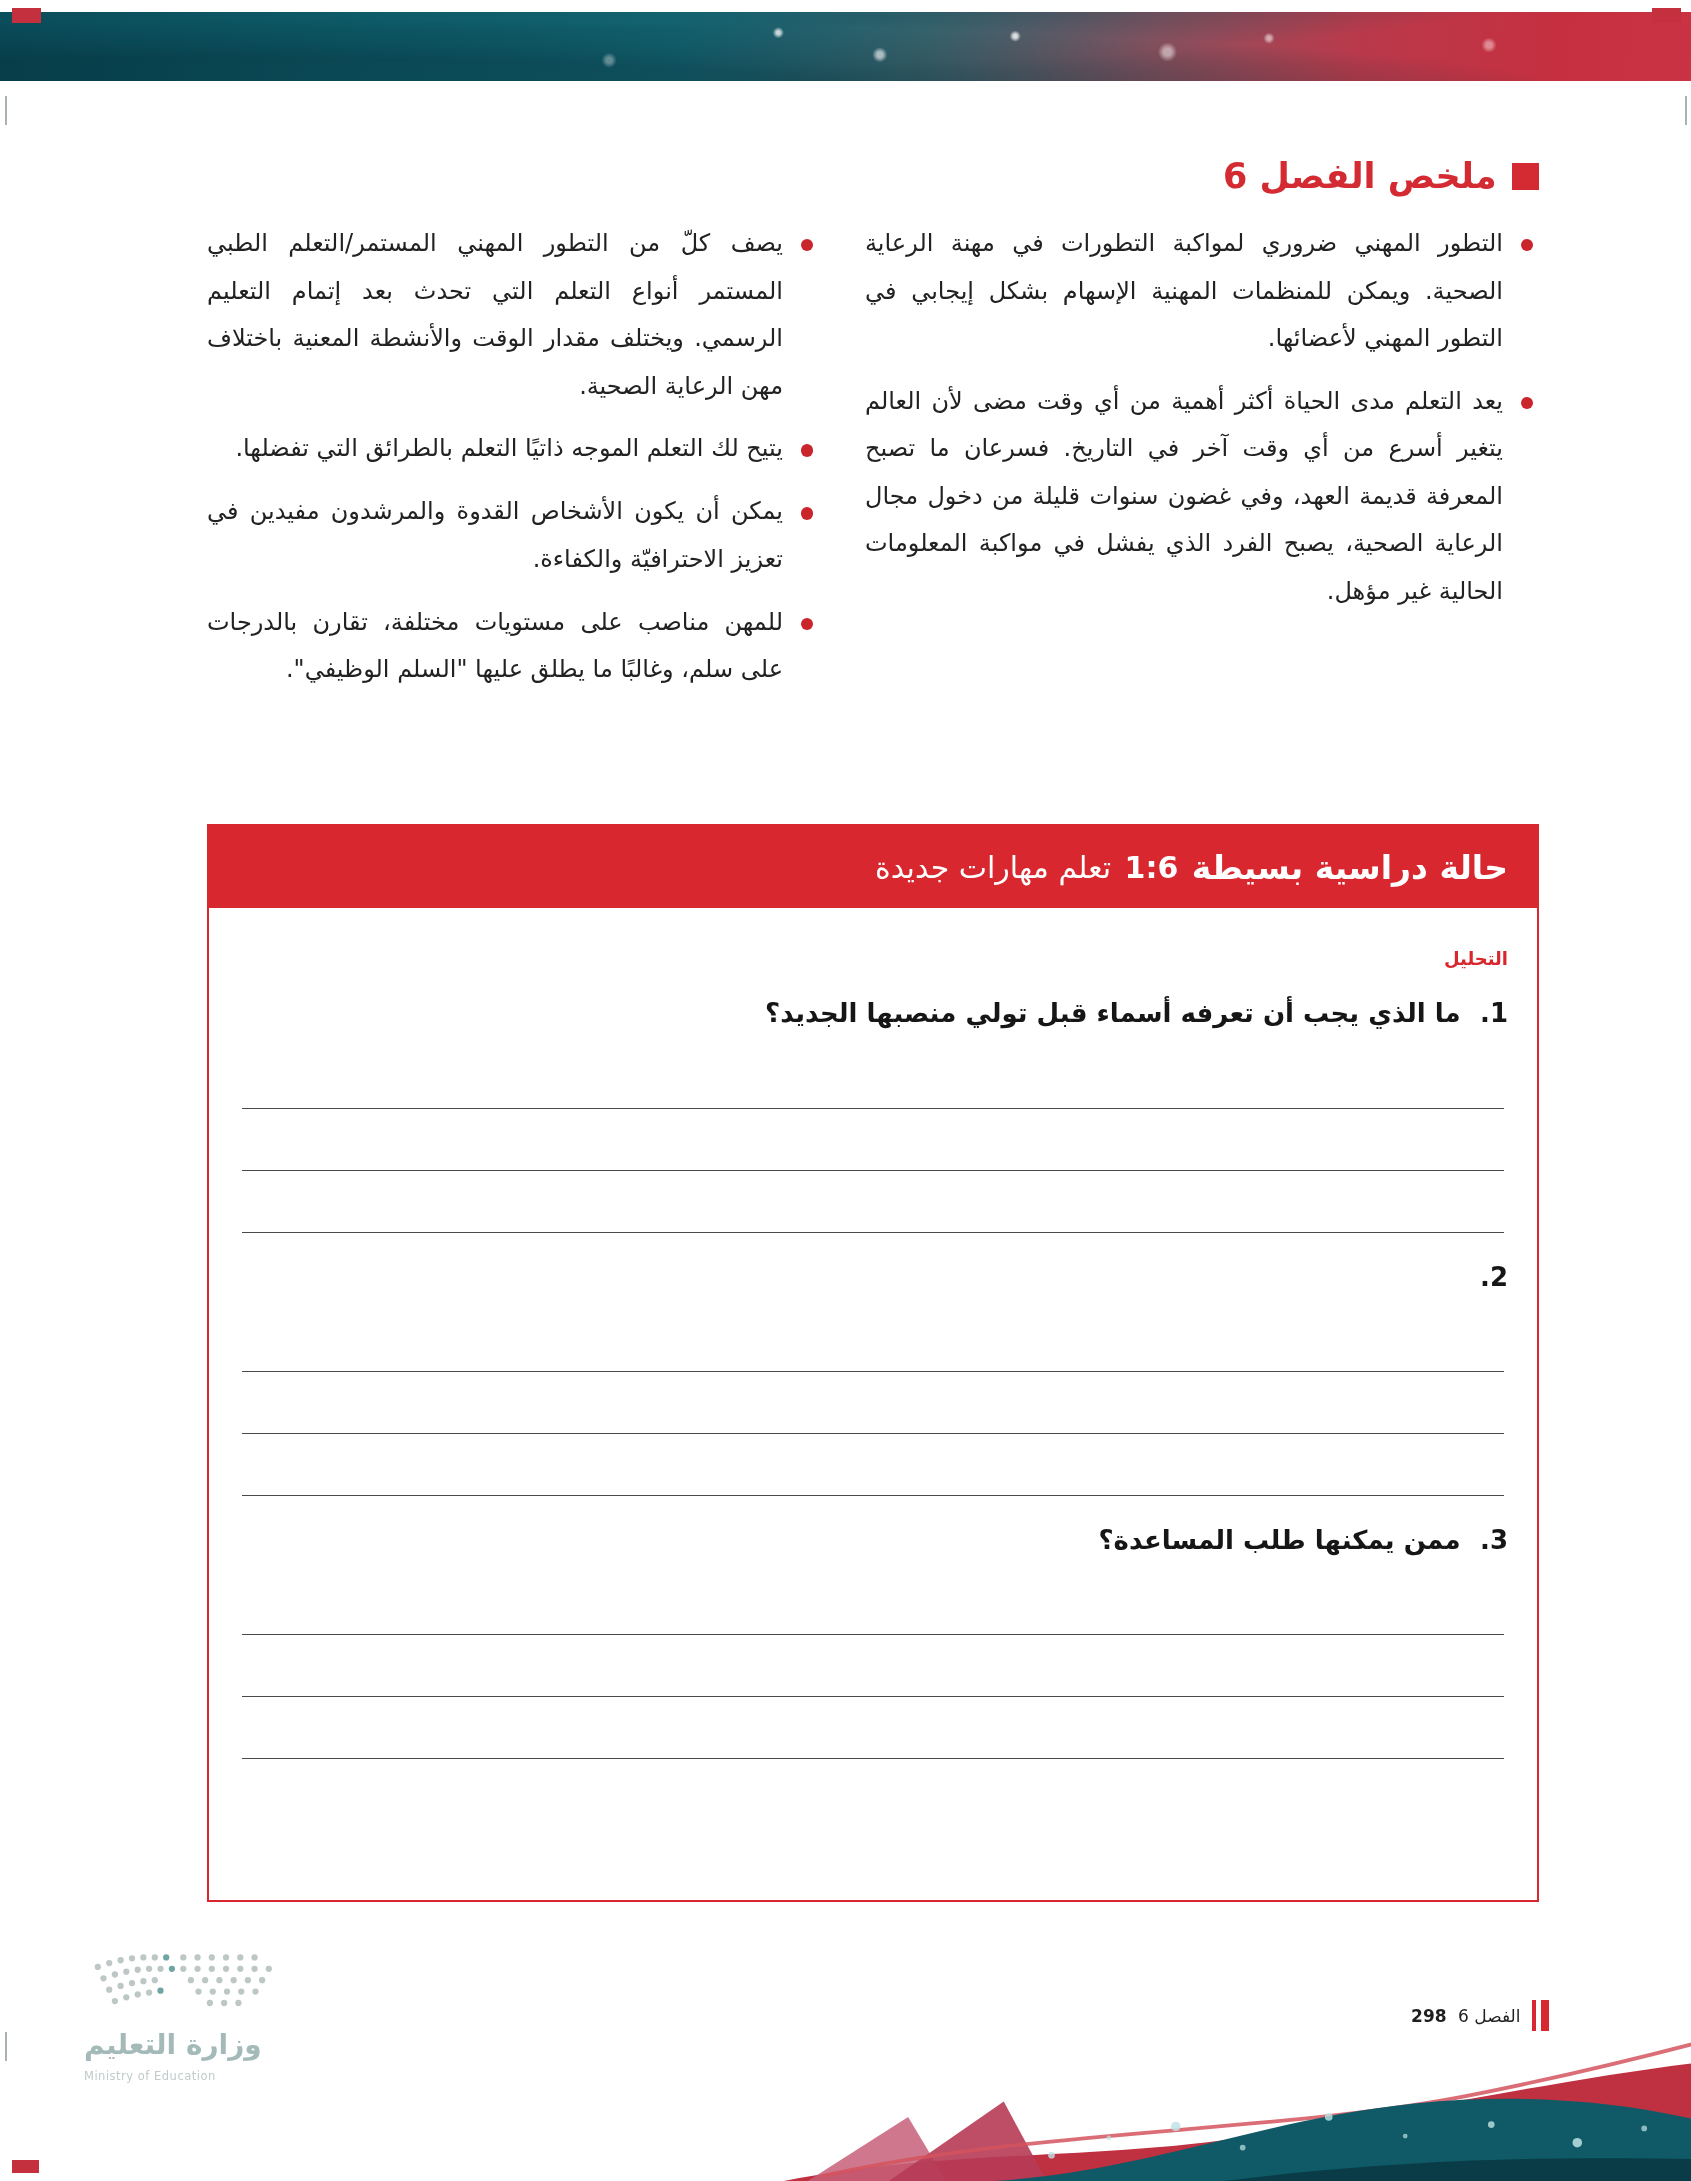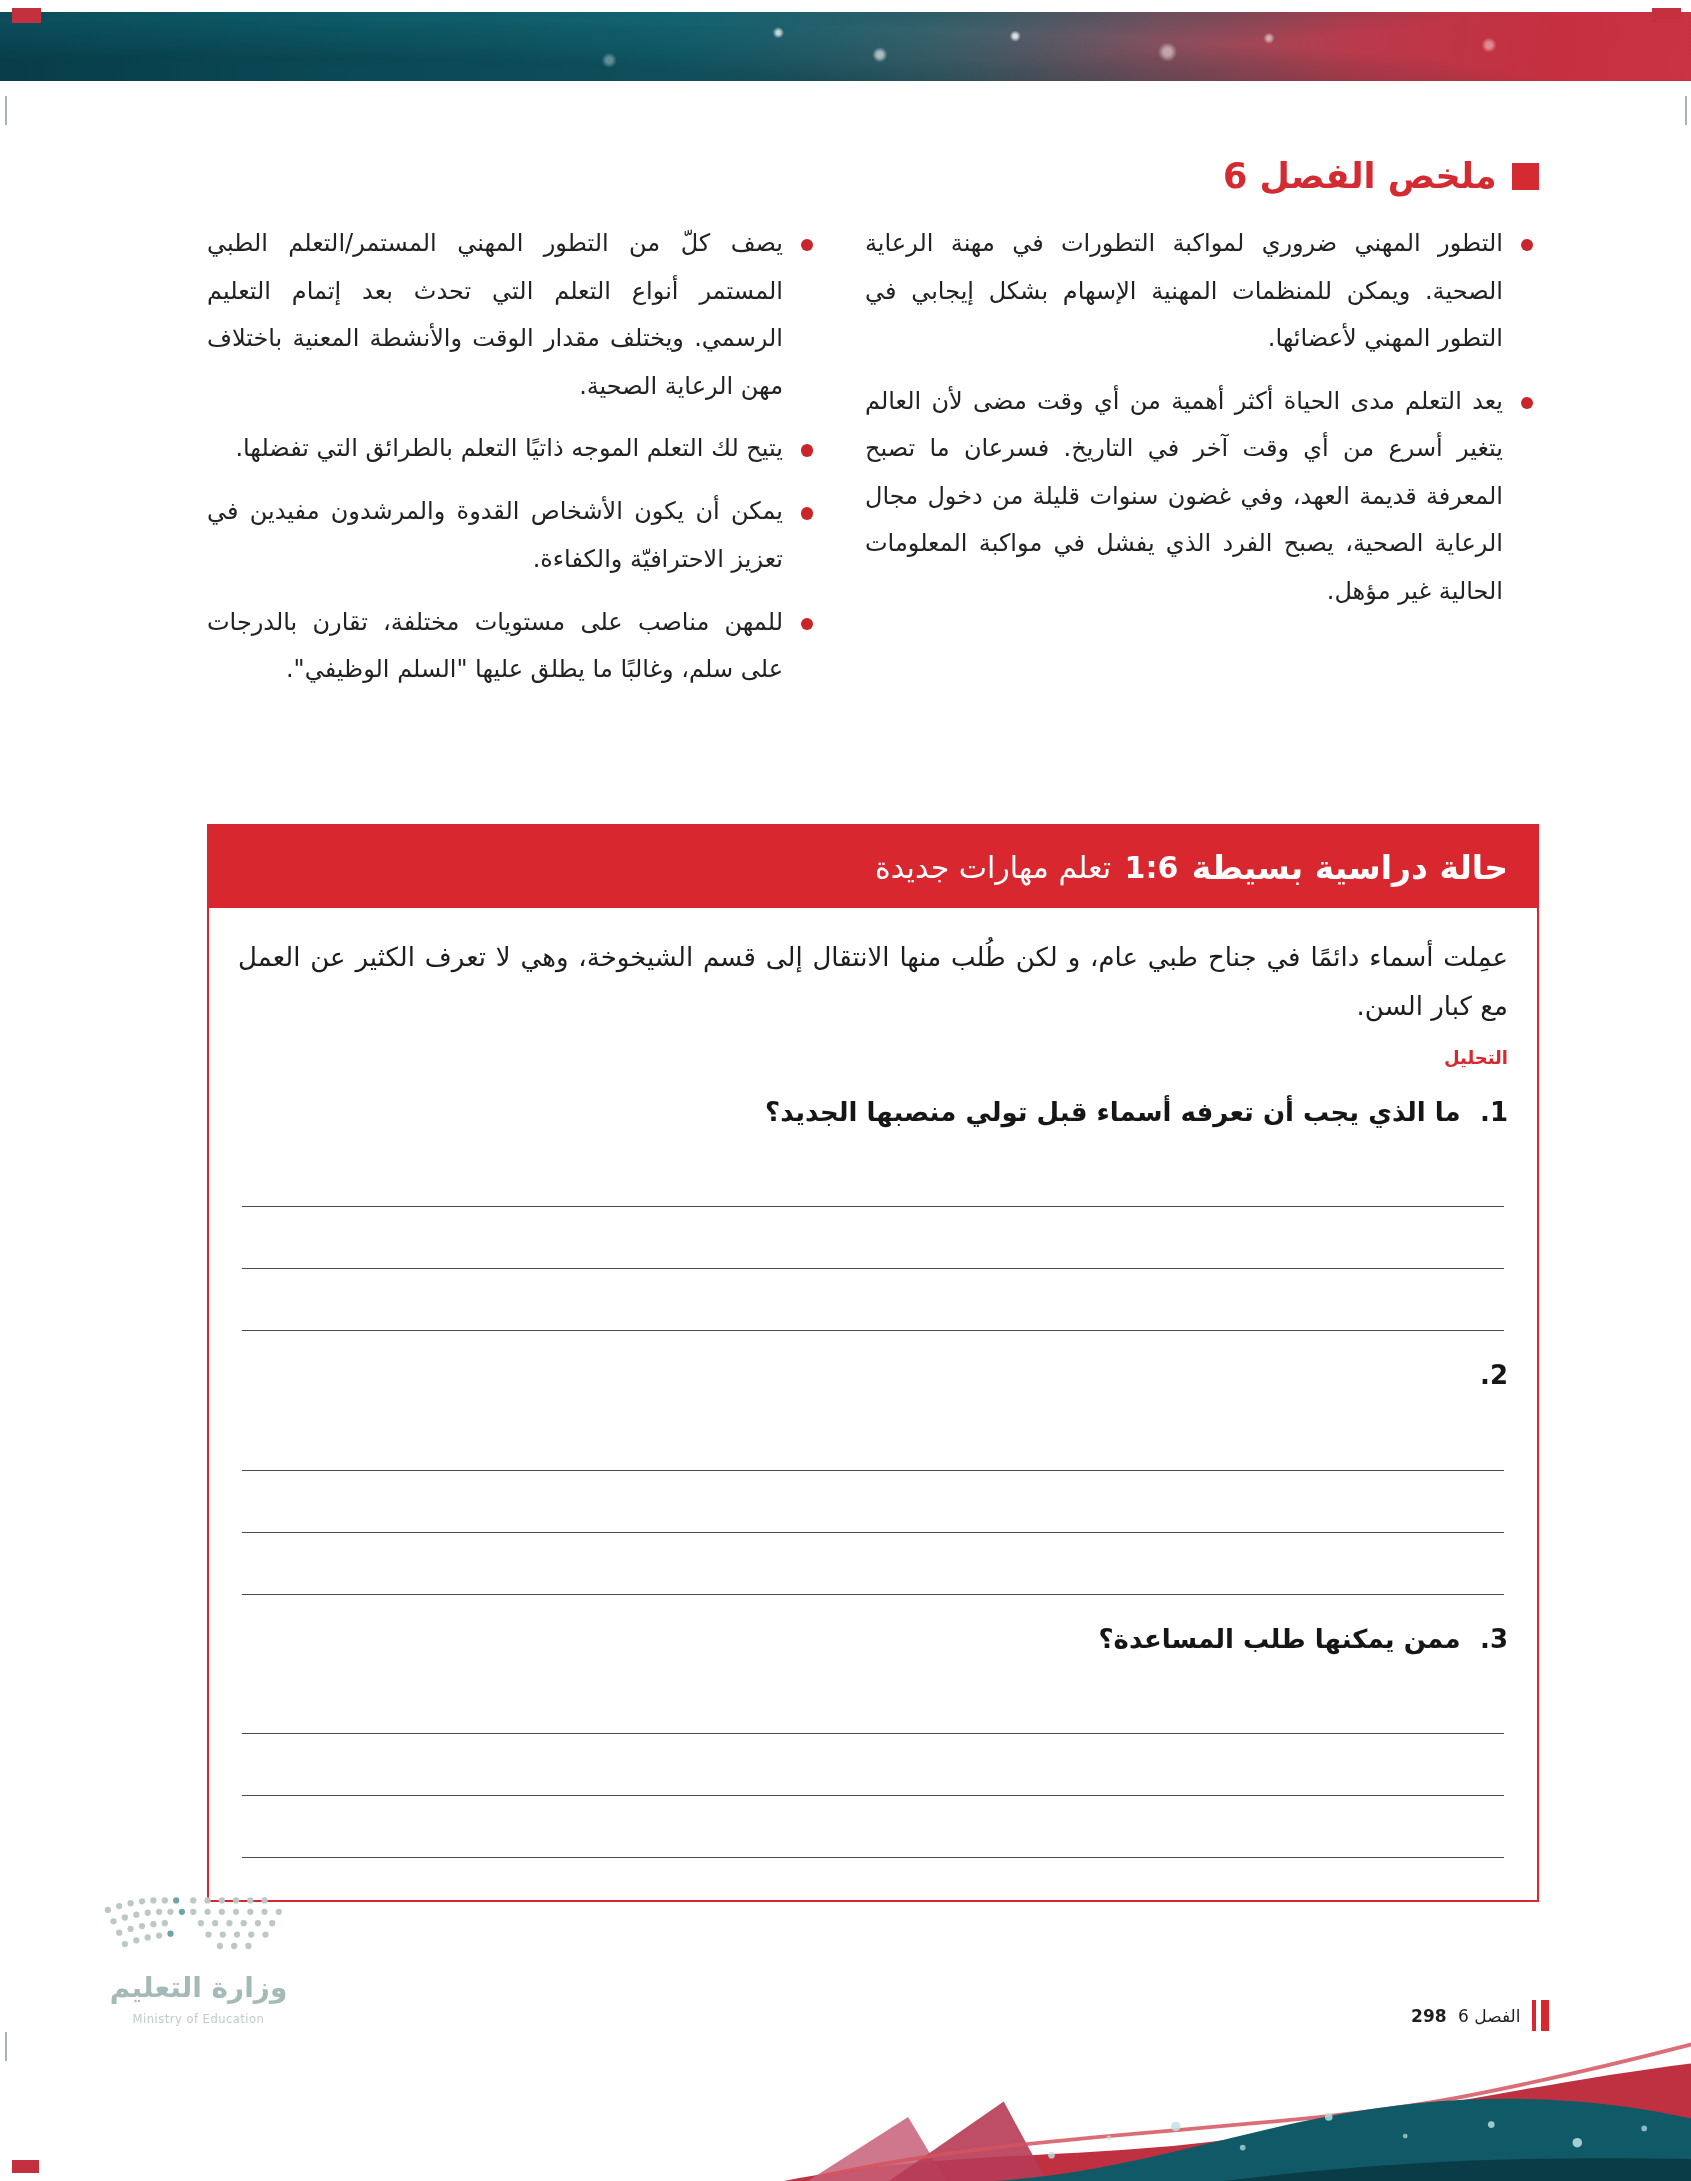--- a/index.html
+++ b/index.html
@@ -87,21 +87,21 @@
   .page-footer {
     position:absolute; top:2000px; right:143px;
     display:flex; align-items:center; gap:11.5px; font-size:17px; color:#1f1f1f;
   }
   .page-number { font-weight:bold; }
   .footer-bars { display:flex; gap:5.7px; align-items:center; }
   .footer-bars .bar-thin  { width:3.8px; height:31px; background:#d8272e; }
   .footer-bars .bar-thick { width:7.6px; height:31px; background:#d8272e; }
 
   
-  .moe-logo { position:absolute; left:84px; top:1889px; width:229px; text-align:center; z-index:3; }
+  .moe-logo { position:absolute; left:84px; top:1946px; width:229px; z-index:3; }
   .moe-logo .ar { color:#a3bab8; font-size:28px; font-weight:bold; margin-top:1.9px; }
   .moe-logo .en { color:#c0cbca; font-size:11.5px; margin-top:8px; letter-spacing:0.5px; }
 
   
   .bottom-band { position:absolute; left:0; bottom:0; width:1692px; height:177px; display:block; }
 </style>
 </head>
 <body>
 
 <div class="page">
@@ -132,21 +132,20 @@
     </ul>
   </div>
 
   <section class="case-box" dir="rtl">
     <header class="case-header">
       <span class="case-title-bold">حالة دراسية بسيطة</span>
       <span class="case-title-num">1:6</span>
       <span class="case-title-rest">تعلم مهارات جديدة</span>
     </header>
     <div class="case-body">
-      <p class="case-intro">عمِلت أسماء دائمًا في جناح طبي عام، و لكن طُلب منها الانتقال إلى قسم الشيخوخة، وهي لا تعرف الكثير عن العمل مع كبار السن.</p>
       <p class="analysis-label">التحليل</p>
 
       <div class="question-block">
         <p class="question">
           <span class="q-num">1.</span>
           <span>ما الذي يجب أن تعرفه أسماء قبل تولي منصبها الجديد؟</span>
         </p>
         <div class="answer-lines">
           <div class="line"></div>
           <div class="line"></div>

